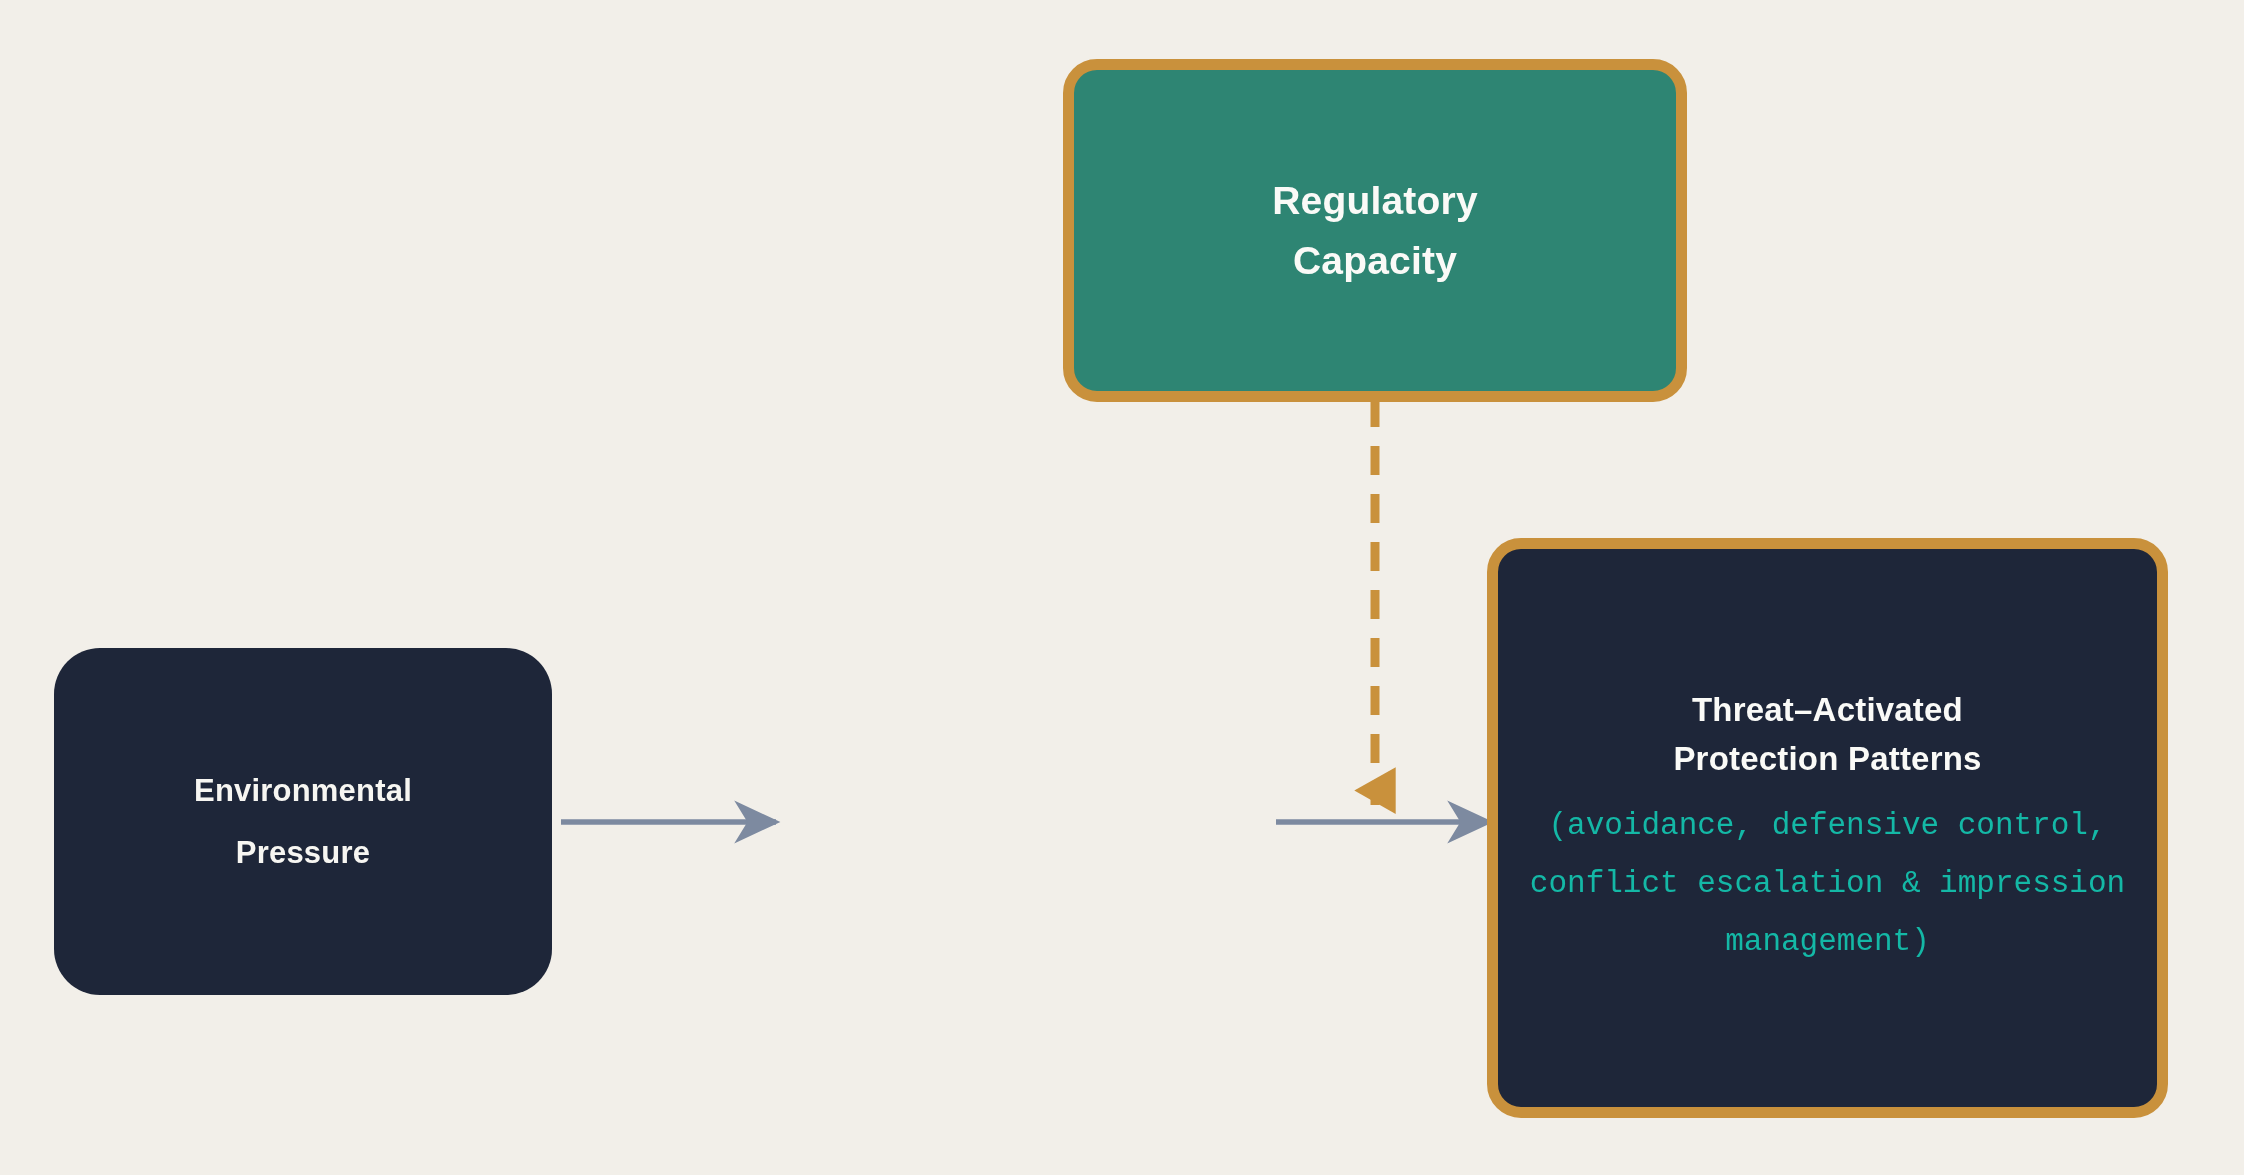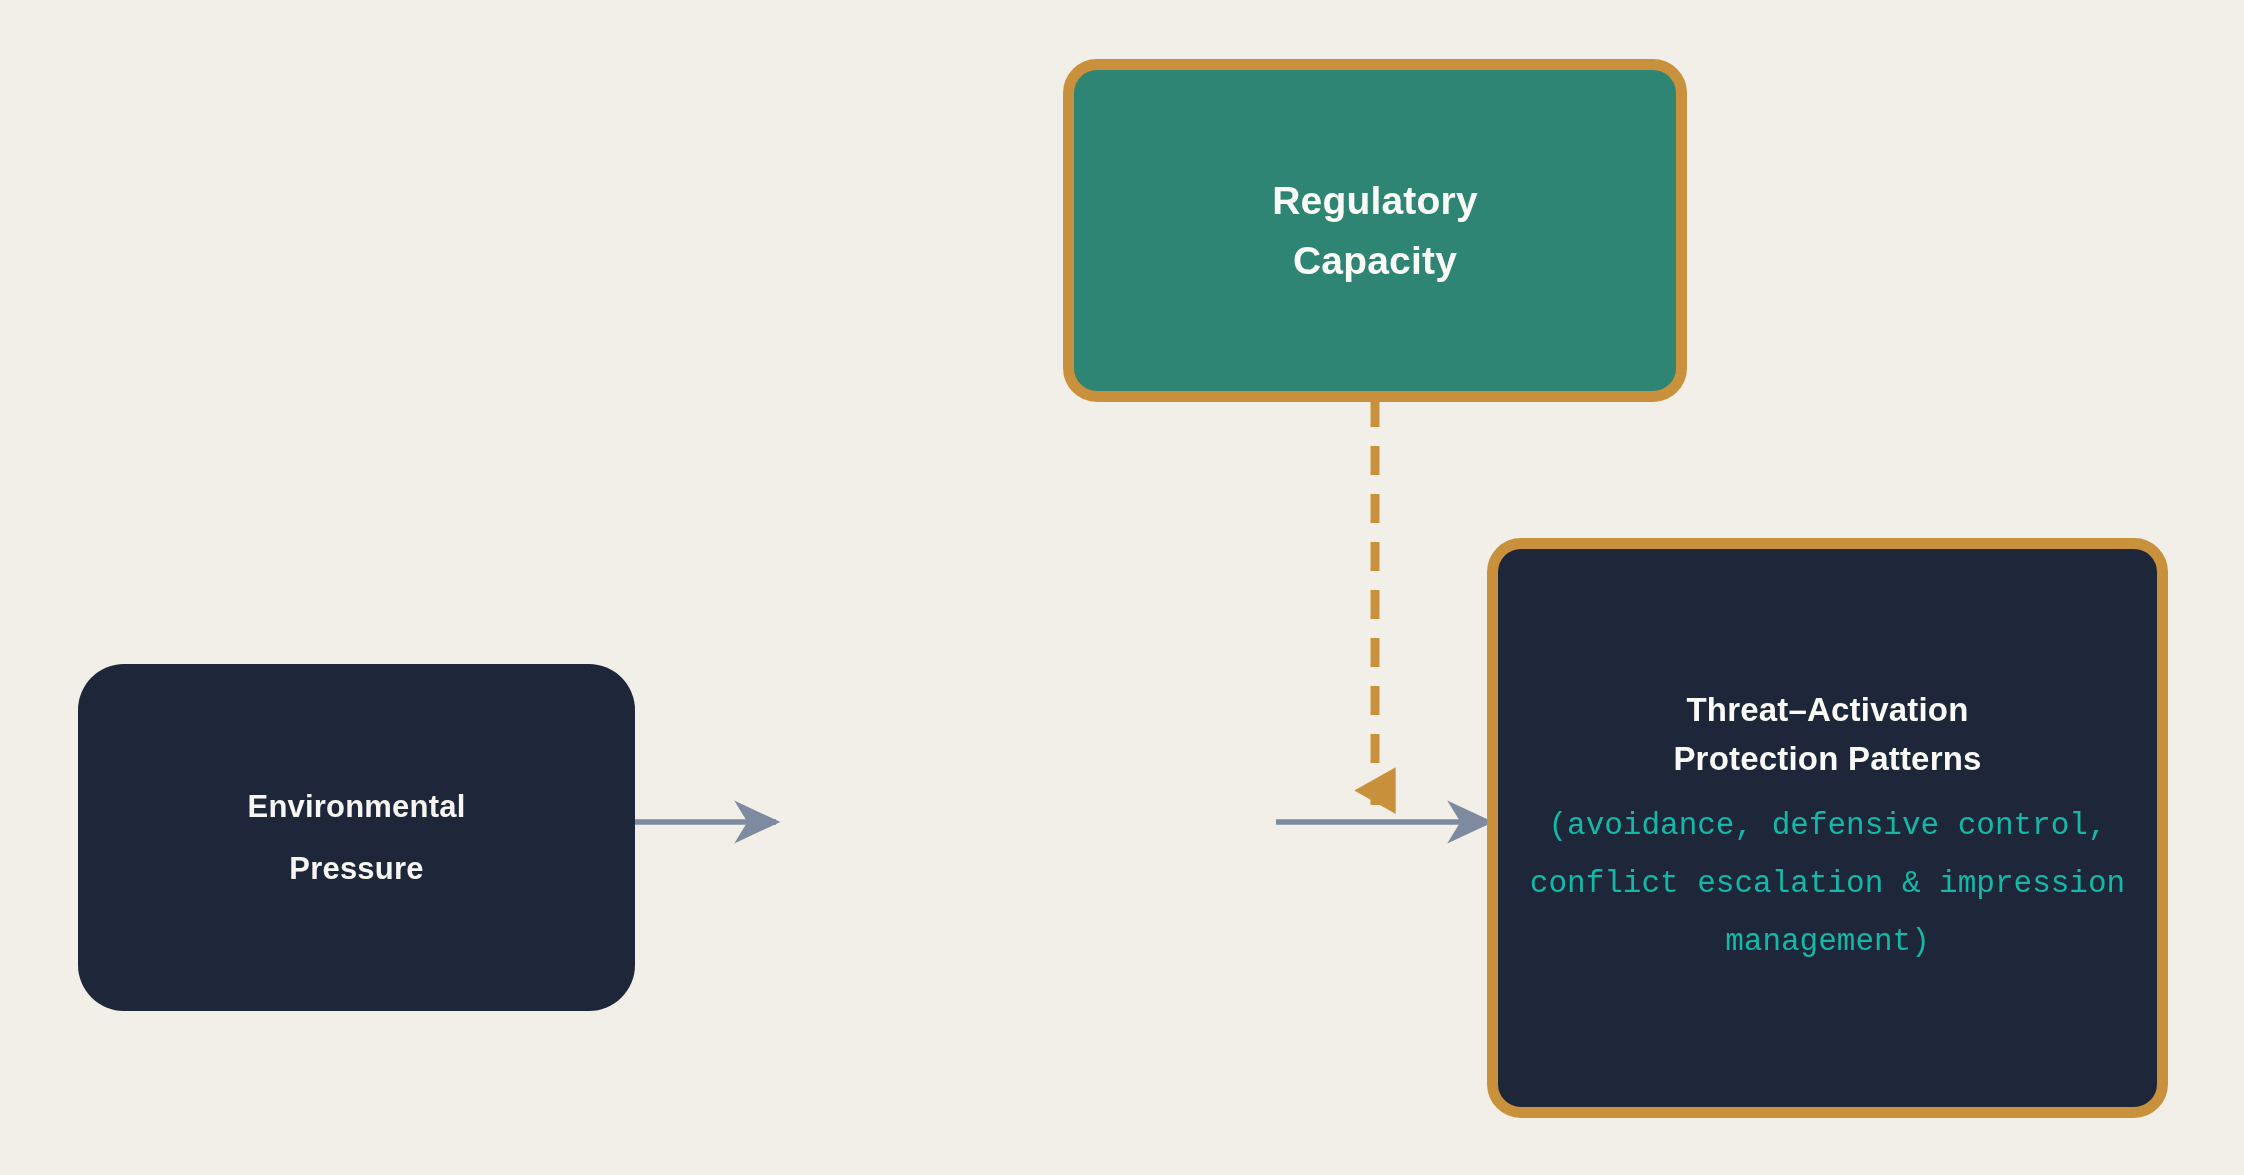--- a/index.html
+++ b/index.html
@@ -111,32 +111,32 @@
       </marker>
     </defs>
 
     <line x1="561" y1="822" x2="776" y2="822" stroke="#7D8AA0" stroke-width="5.5" marker-end="url(#arrowGray)"></line>
 
     <line x1="1276" y1="822" x2="1489" y2="822" stroke="#7D8AA0" stroke-width="5.5" marker-end="url(#arrowGray)"></line>
 
     <line x1="1375" y1="398" x2="1375" y2="805" stroke="#C9913C" stroke-width="9" stroke-dasharray="29 19" marker-end="url(#arrowGold)"></line>
   </svg>
 
-  <div class="node node-plain" style="left:78px; top:648px; width:557px; height:347px;margin-top:16px;">
+  <div class="node node-plain" style="left:54px; top:648px; width:498px; height:347px;">
     <div class="node-title">Environmental
 Pressure</div>
   </div>
 
 
   <div class="node node-accent node-teal" style="left:1063px; top:59px; width:624px; height:343px;">
     <div class="node-title">Regulatory
 Capacity</div>
   </div>
 
   <div class="node node-accent node-dark" style="left:1487px; top:538px; width:681px; height:580px;">
-    <div class="node-title">Threat–Activation
+    <div class="node-title">Threat–Activated
 Protection Patterns</div>
     <div class="node-subtitle">(avoidance, defensive control,
 conflict escalation &amp; impression
 management)</div>
   </div>
 
 </div>
 
 </body></html>

